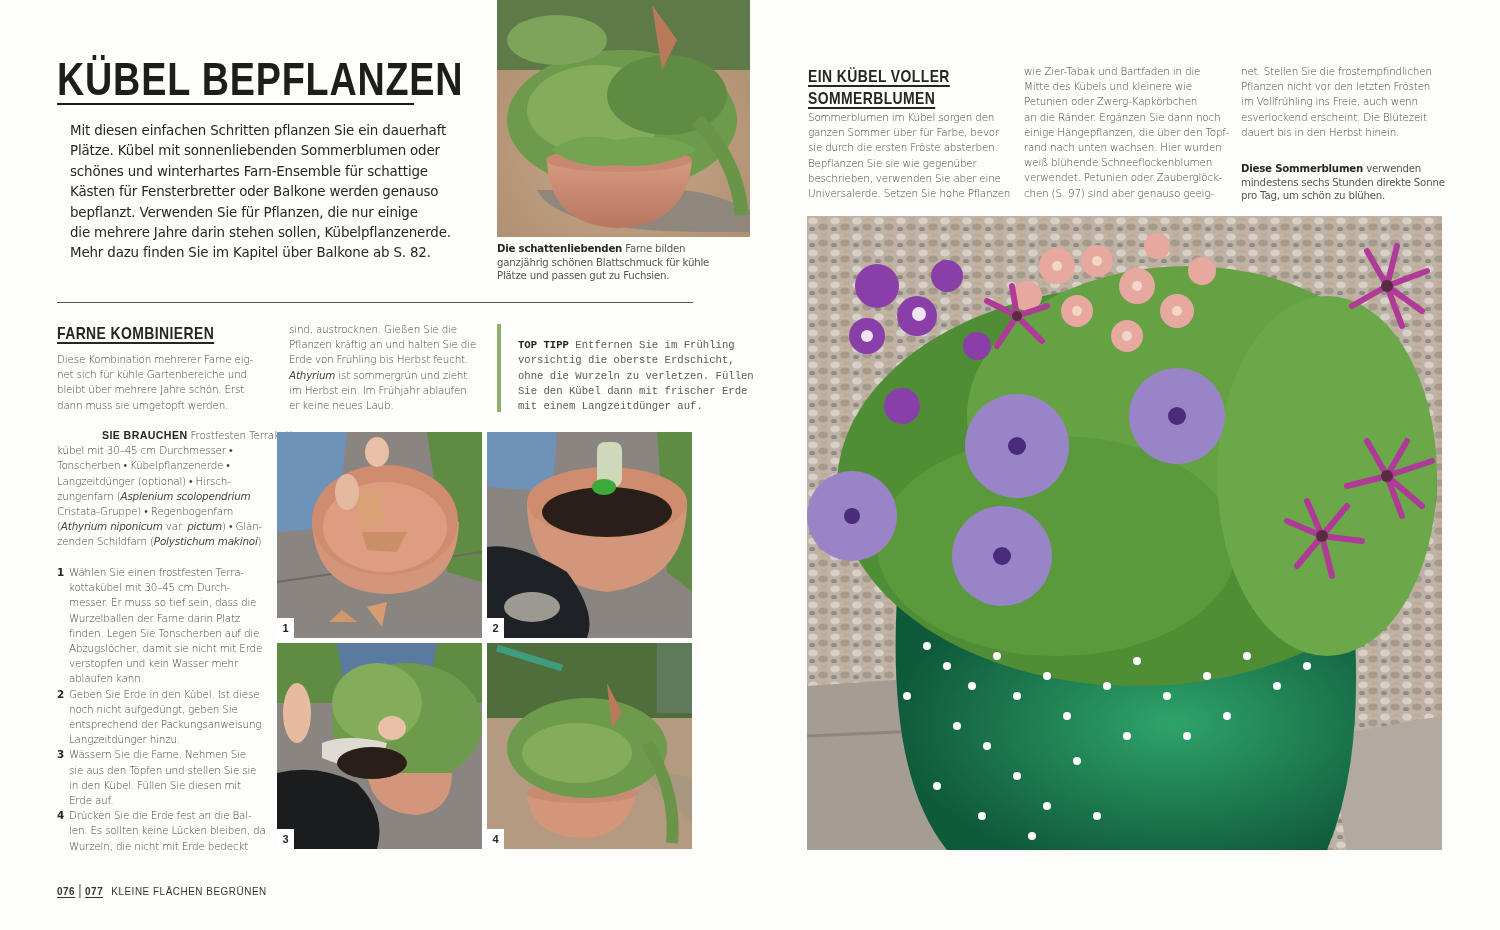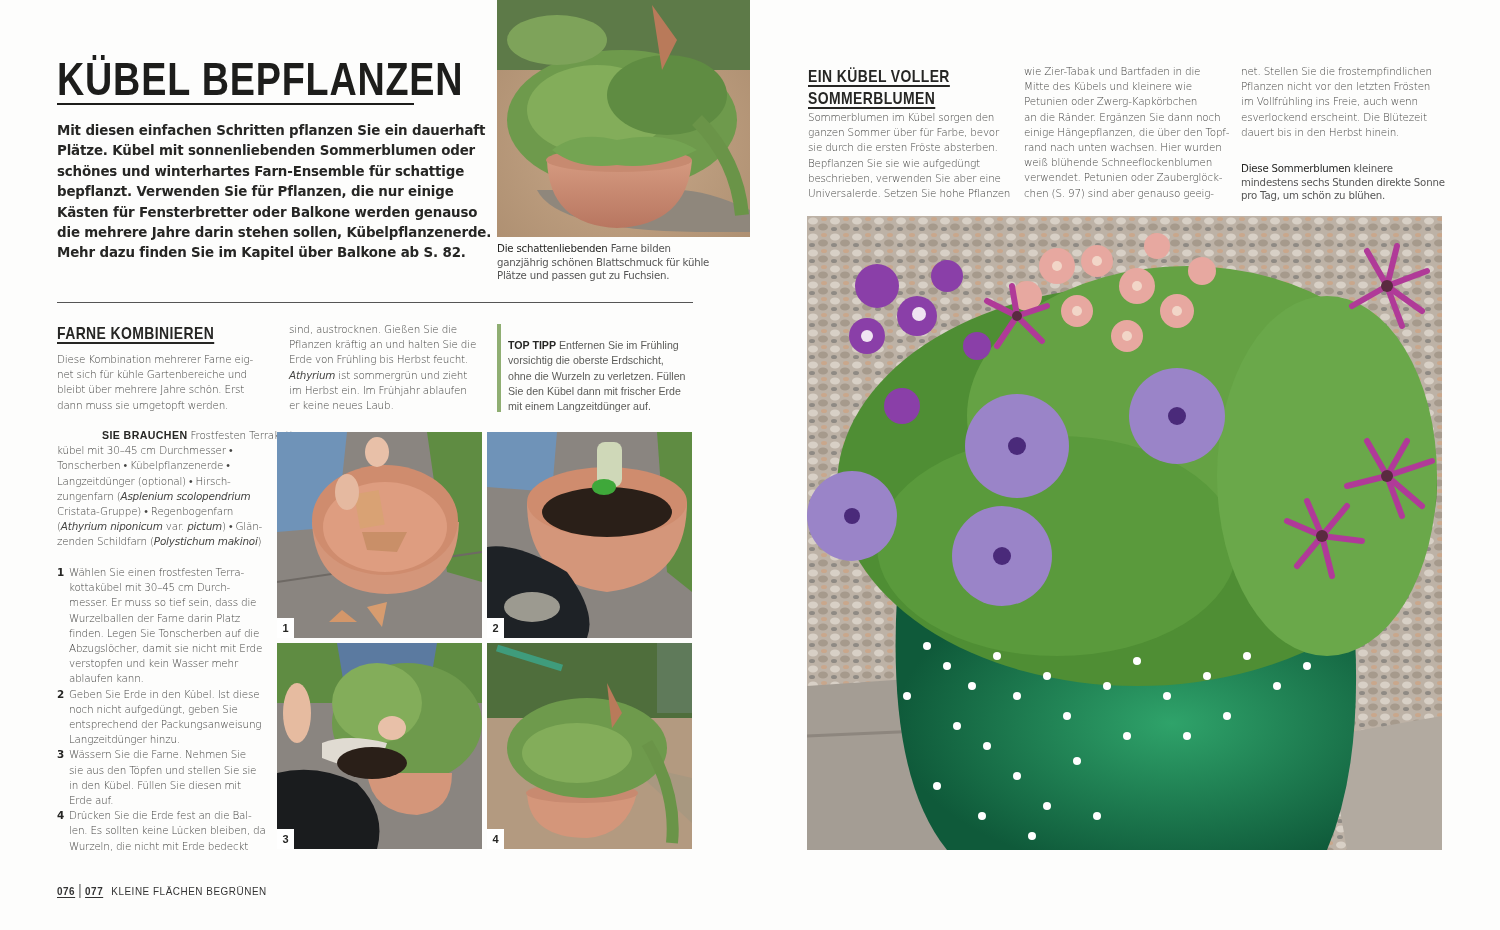--- a/index.html
+++ b/index.html
@@ -9,22 +9,22 @@
 
   .title {
     left: 57px; top: 52px; width: 360px;
     font-family: "Liberation Sans", sans-serif; font-weight: 700;
     font-size: 46px; letter-spacing: 1px; color: #1d1d1b;
     transform: scaleX(0.82); transform-origin: left top; white-space: nowrap;
   }
   .title-rule { left: 57px; top: 103px; width: 357px; height: 2px; background: #1d1d1b; }
 
   .intro {
-    left: 57px; top: 121px; width: 420px;
-    font-family: "DejaVu Sans", sans-serif; font-weight: 700;
+    left: 70px; top: 121px; width: 420px;
+    font-family: "DejaVu Sans", sans-serif; font-weight: 400;
     font-size: 13.4px; line-height: 20.4px; color: #262624;
   }
   .intro p { white-space: nowrap; letter-spacing: -0.15px; }
 
   .section-rule { left: 57px; top: 302px; width: 636px; height: 1px; background: #555; }
 
   .h2 {
     font-family: "Liberation Sans", sans-serif; font-weight: 700; color: #262624;
     font-size: 17px; letter-spacing: 0.5px; white-space: nowrap;
     transform: scaleX(0.82); transform-origin: left top;
@@ -32,30 +32,30 @@
   }
 
   .body-text {
     font-size: 10.4px; line-height: 15.2px; color: #444442; font-weight: 300;
   }
   .body-text p { white-space: nowrap; letter-spacing: -0.2px; }
   .kicker {
     font-family: "Liberation Sans", sans-serif; font-weight: 700; color: #262624;
     letter-spacing: 0.4px; font-size: 10.6px; padding-left: 45px;
   }
-  .bold { font-weight: 400; color: #262624; }
+  .bold { font-weight: 700; color: #262624; }
   .ital { font-style: italic; }
 
   .steps .step { position: relative; padding-left: 12px; }
   .steps .num { position: absolute; left: 0; top: 0; font-weight: 700; color: #262624; }
 
   .tip {
     left: 497px; top: 324px; width: 200px; height: 88px;
-    border-left: 4px solid #8fae72; padding-left: 7px; padding-top: 14px;
-    font-family: Liberation Sans, sans-serif; font-size: 11.8px; line-height: 15.3px;
+    border-left: 4px solid #8fae72; padding-left: 17px; padding-top: 14px;
+    font-family: Liberation Mono, monospace; font-size: 11.8px; line-height: 15.3px;
     color: #5b5b58;
   }
   .tip p { white-space: nowrap; transform: scaleX(0.9); transform-origin: left top; }
   .tip .tip-label { font-weight: 700; color: #262624; }
 
   .photo { overflow: hidden; }
   .photo svg { display: block; width: 100%; height: 100%; }
   .step-label {
     position: absolute; left: 0; bottom: 0; width: 17px; height: 20px;
     background: #ffffff; color: #262624; font-family: "Liberation Sans", sans-serif;
@@ -77,22 +77,22 @@
 </head>
 <body>
 
 <div class="abs title">KÜBEL BEPFLANZEN</div>
 <div class="abs title-rule"></div>
 
 <div class="abs intro">
   <p>Mit diesen einfachen Schritten pflanzen Sie ein dauerhaft</p>
   <p>Plätze. Kübel mit sonnenliebenden Sommerblumen oder</p>
   <p>schönes und winterhartes Farn-Ensemble für schattige</p>
+  <p>Kästen für Fensterbretter oder Balkone werden genauso</p>
   <p>bepflanzt. Verwenden Sie für Pflanzen, die nur einige</p>
-  <p>Kästen für Fensterbretter oder Balkone werden genauso</p>
   <p>die mehrere Jahre darin stehen sollen, Kübelpflanzenerde.</p>
   <p>Mehr dazu finden Sie im Kapitel über Balkone ab S. 82.</p>
 </div>
 
 <div class="abs photo" style="left:497px; top:0; width:253px; height:237px;" aria-label="Fern ensemble in terracotta pot on gravel">
   <svg viewBox="0 0 253 237" preserveAspectRatio="none">
     <defs>
       <radialGradient id="gravel" cx="50%" cy="60%" r="80%">
         <stop offset="0" stop-color="#c9a98a"></stop>
           <stop offset="1" stop-color="#a88a6c"></stop>
@@ -270,21 +270,21 @@
 
 <div class="abs" style="left:808px; top:66px;">
   <div class="h2" style="position:relative; line-height:22px;">EIN KÜBEL VOLLER</div>
   <div class="h2" style="position:relative; line-height:22px;">SOMMERBLUMEN</div>
 </div>
 
 <div class="abs body-text" style="left:808px; top:110px; width:210px;">
   <p>Sommerblumen im Kübel sorgen den</p>
   <p>ganzen Sommer über für Farbe, bevor</p>
   <p>sie durch die ersten Fröste absterben.</p>
-  <p>Bepflanzen Sie sie wie aufgedüngt</p>
+  <p>Bepflanzen Sie sie wie gegenüber</p>
   <p>beschrieben, verwenden Sie aber eine</p>
   <p>Universalerde. Setzen Sie hohe Pflanzen</p>
 </div>
 
 <div class="abs body-text" style="left:1024px; top:64px; width:210px;">
   <p>wie Zier-Tabak und Bartfaden in die</p>
   <p>Mitte des Kübels und kleinere wie</p>
   <p>Petunien oder Zwerg-Kapkörbchen</p>
   <p>an die Ränder. Ergänzen Sie dann noch</p>
   <p>einige Hängepflanzen, die über den Topf-</p>
@@ -296,21 +296,21 @@
 
 <div class="abs body-text" style="left:1241px; top:64px; width:210px;">
   <p>net. Stellen Sie die frostempfindlichen</p>
   <p>Pflanzen nicht vor den letzten Frösten</p>
   <p>im Vollfrühling ins Freie, auch wenn</p>
   <p>esverlockend erscheint. Die Blütezeit</p>
   <p>dauert bis in den Herbst hinein.</p>
 </div>
 
 <div class="abs caption" style="left:1241px; top:162px;">
-  <p><span class="bold">Diese Sommerblumen</span><span> kleinere</span></p>
+  <p><span class="bold">Diese Sommerblumen</span><span> verwenden</span></p>
   <p>mindestens sechs Stunden direkte Sonne</p>
   <p>pro Tag, um schön zu blühen.</p>
 </div>
 
 <div class="abs photo" style="left:807px; top:216px; width:635px; height:634px;" aria-label="Green glazed pot with petunias, African daisies, flowering tobacco and white bacopa">
   <svg viewBox="0 0 635 634" preserveAspectRatio="none">
     <defs>
       <radialGradient id="pot" cx="60%" cy="50%" r="60%">
         <stop offset="0" stop-color="#2fa36a"></stop>
           <stop offset="1" stop-color="#0f5a3a"></stop>

